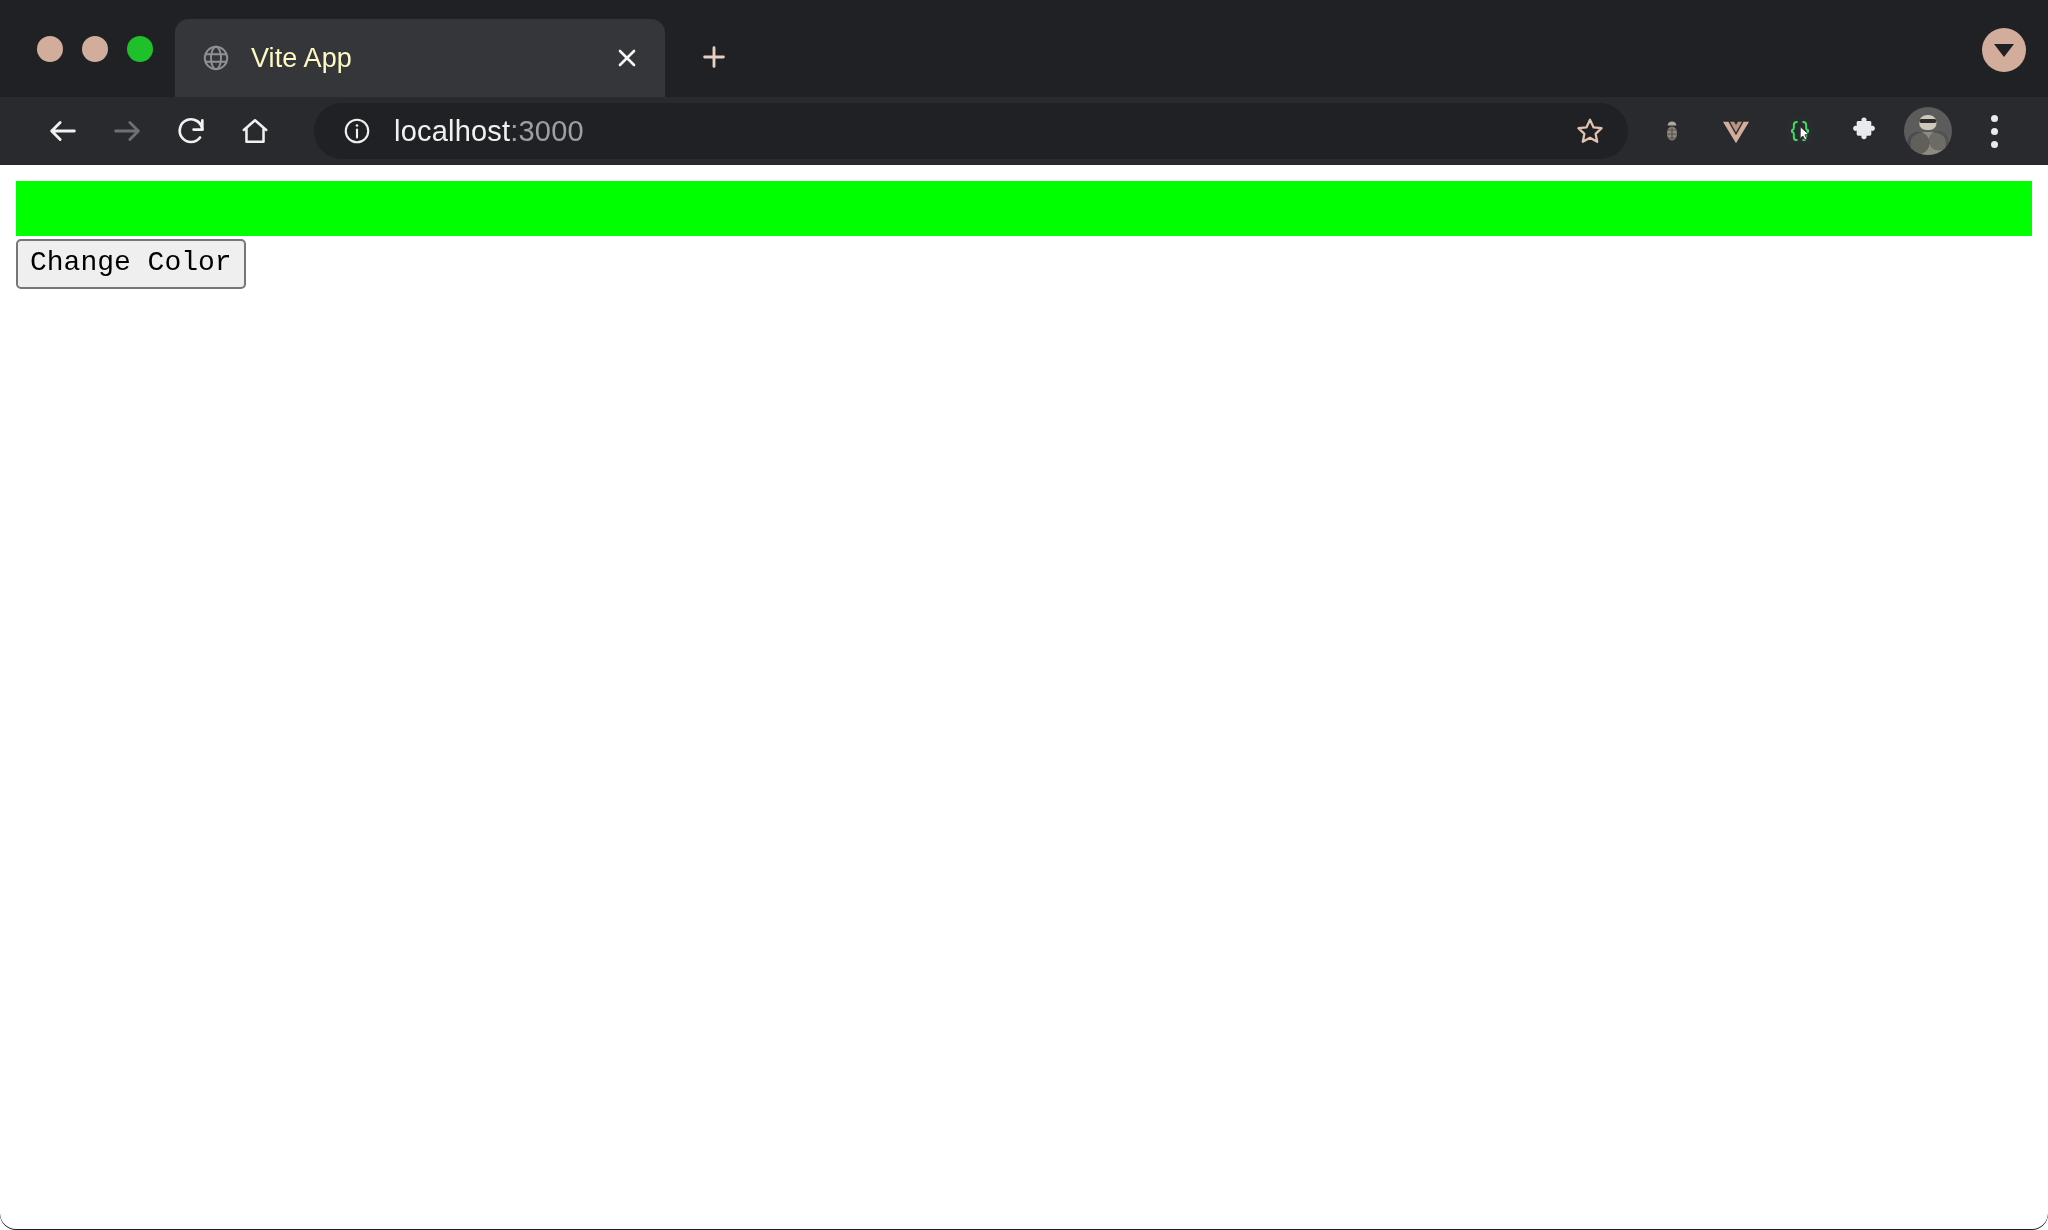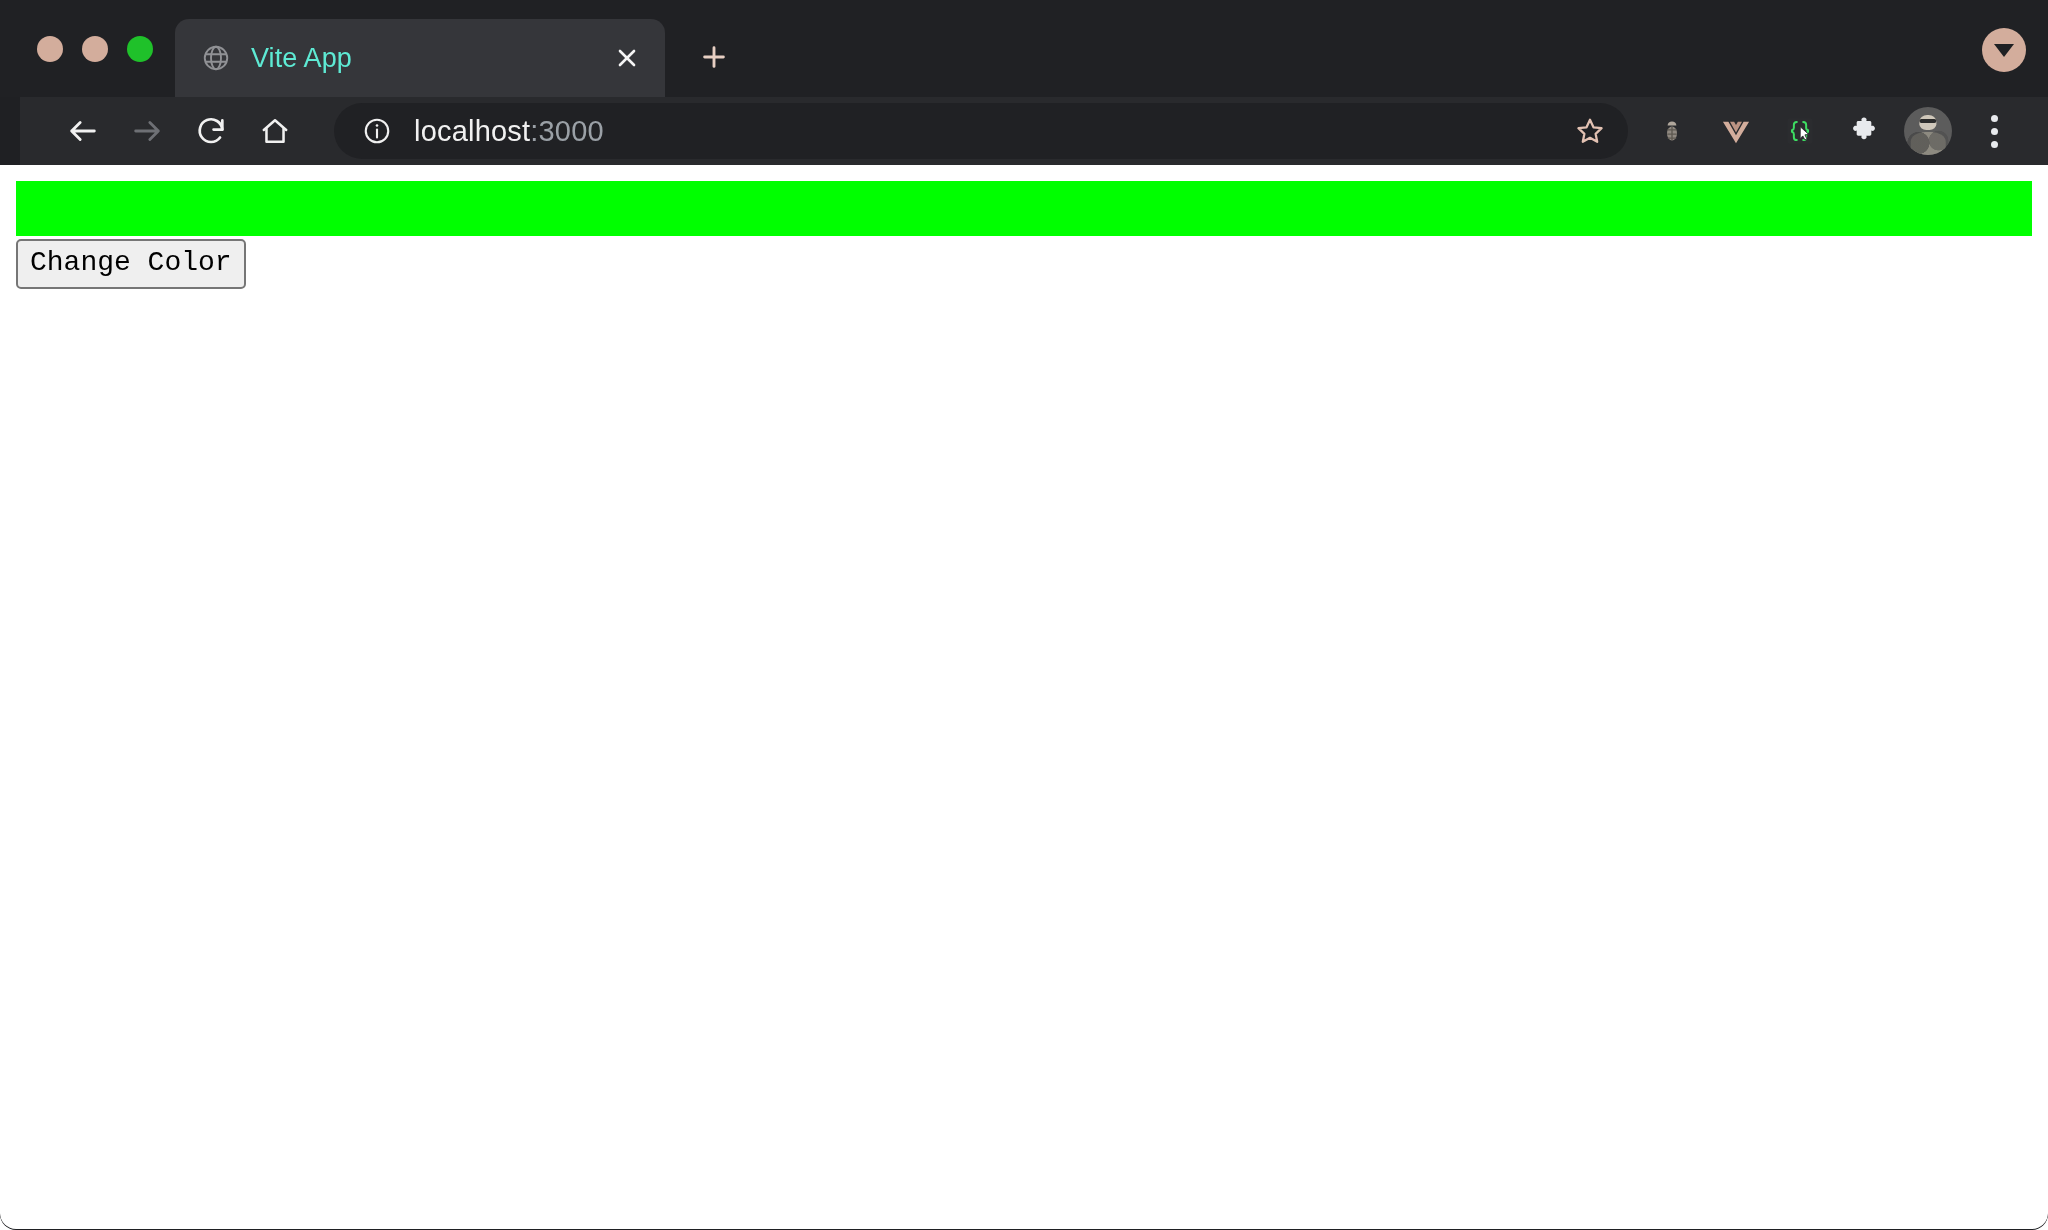--- a/index.html
+++ b/index.html
@@ -68,21 +68,21 @@
     gap: 20px;
   }
   .tab-favicon {
     width: 30px; height: 30px;
     flex: 0 0 30px;
     display: block;
     opacity: .62;
   }
   .tab-title {
     flex: 1;
-    color: #5eead4;
+    color: #fef9c3;
     font-size: 27px;
     line-height: 30px;
     white-space: nowrap;
     overflow: hidden;
     text-overflow: ellipsis;
     letter-spacing: .1px;
   }
   .tab-close {
     width: 44px; height: 44px;
     flex: 0 0 44px;
@@ -122,21 +122,20 @@
     border-right: 10px solid transparent;
     border-top: 13px solid #1f2023;
   }
 
   
   #toolbar {
     position: relative;
     height: 68px;
     background: #35363a;
     border-bottom: 1px solid #3c3d41;
-    margin-left: 20px;
   }
   #toolbar-inner {
     height: 68px;
     background: #292a2d;
     display: flex;
     align-items: center;
     padding: 0 18px 0 18px;
     gap: 0;
   }
 

